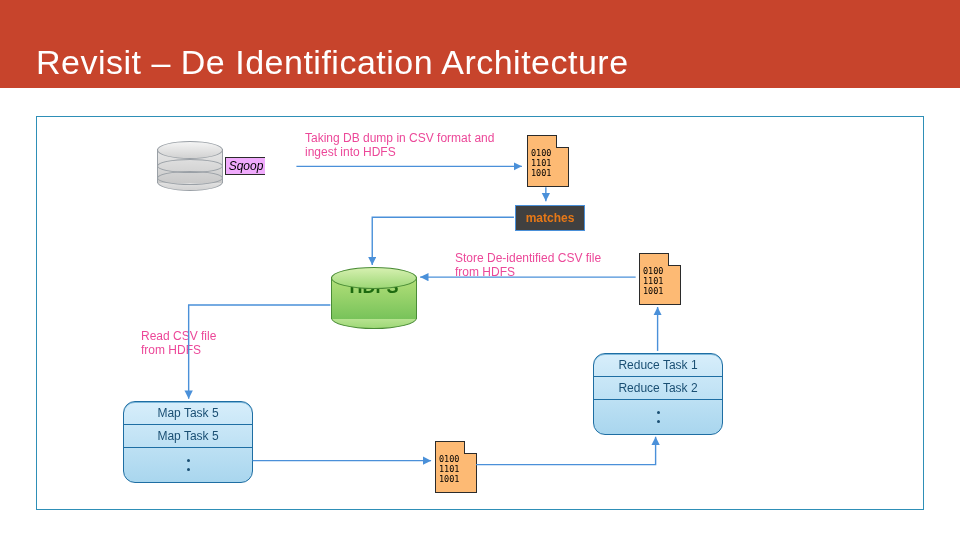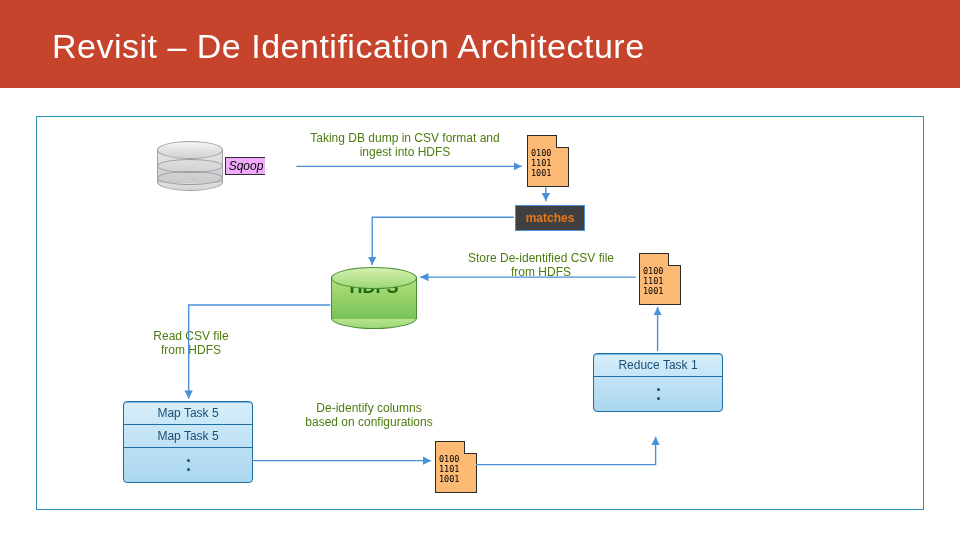--- a/index.html
+++ b/index.html
@@ -1,22 +1,22 @@
 <!DOCTYPE html>
 <html><head>
 <meta charset="utf-8">
 <style>
   html,body{margin:0;padding:0;width:960px;height:540px;font-family:"Segoe UI",Arial,sans-serif;background:#fff;overflow:hidden}
   .header{background:#C7442C;height:88px;width:100%;position:relative}
-  .header h1{margin:16px;position:absolute;left:36px;bottom:6px;font-size:34px;font-weight:300;color:#fff;letter-spacing:.5px}
+  .header h1{margin:0;position:absolute;left:36px;bottom:6px;font-size:34px;font-weight:300;color:#fff;letter-spacing:.5px}
   .canvas-wrap{padding:28px 36px 0 36px}
   .canvas{position:relative;border:1px solid #2E8FB7;height:392px;background:#fff}
 
   
-  .lbl{position:absolute;font-size:12px;line-height:14px;text-align:center;color:#4d7c0f}
+  .lbl{position:absolute;font-size:12px;line-height:14px;color:#ec4899}
 
   
   .db{position:absolute;width:66px;height:50px}
   .dbbody{position:absolute;top:8px;left:0;right:0;bottom:8px;background:linear-gradient(180deg,#e8e8e8,#c9c9c9);border-left:1px solid #9aa0a6;border-right:1px solid #9aa0a6}
   .dbtop,.dbbot{position:absolute;left:0;right:0;height:16px;border-radius:50%;border:1px solid #9aa0a6;background:linear-gradient(180deg,#f4f4f4,#d2d2d2)}
   .dbtop{top:0}
   .dbbot{bottom:0}
   .dbring{position:absolute;left:0;right:0;height:12px;border-radius:50%;border:1px solid #9aa0a6;background:transparent}
 
   
@@ -35,21 +35,21 @@
   .matches{position:absolute;border:1px solid #4a90d9;background:#404040;color:#e67817;font-weight:600;font-size:12px;display:flex;align-items:center;justify-content:center}
 
   
   .hdfs{position:absolute;width:86px;height:62px}
   .hdfs .body{position:absolute;top:10px;bottom:10px;left:0;right:0;background:linear-gradient(180deg,#b4e07a,#78c35a);border-left:1px solid #4a8c36;border-right:1px solid #4a8c36;display:flex;justify-content:center;color:#1d6a10;font-weight:700;font-size:18px}
   .hdfs .top,.hdfs .bot{position:absolute;left:0;right:0;height:20px;border-radius:50%;border:1px solid #4a8c36;background:linear-gradient(180deg,#d6f0b0,#9ed877)}
   .hdfs .top{top:0}
   .hdfs .bot{bottom:0}
 
   
-  .stack{position:absolute;width:128px;border:1px solid #1e6ea3;border-radius:4px;background:linear-gradient(180deg,#d7eefb,#a9d6ee);box-shadow:0 1px 0 #7db8db inset}
+  .stack{position:absolute;width:128px;border:1px solid #1e6ea3;border-radius:12px;background:linear-gradient(180deg,#d7eefb,#a9d6ee);box-shadow:0 1px 0 #7db8db inset}
   .stack .row{height:22px;border-bottom:1px solid #1e6ea3;display:flex;align-items:center;justify-content:center;font-size:12px;color:#1a4f73}
   .stack .dots{height:34px;display:flex;flex-direction:column;align-items:center;justify-content:center;gap:6px}
   .stack .dots i{width:3px;height:3px;background:#1a4f73;border-radius:50%}
 
   
   svg.net{position:absolute;top:0;left:0;width:100%;height:100%;pointer-events:none}
   .arr{stroke:#4a90d9;stroke-width:1.4;fill:none}
   .arrh{fill:#4a90d9}
 </style>
 </head>
@@ -104,28 +104,28 @@
 
     <div class="stack" style="left:86px;top:284px">
       <div class="row">Map Task 5</div>
       <div class="row">Map Task 5</div>
       <div class="dots">
           <i></i>
           <i></i>
         </div>
     </div>
 
-    <div class="lbl" style="left:262px;top:284px;width:140px">De-identify columns based on configurations</div>
 
     <div class="file" style="left:398px;top:324px">
       <span style="white-space: pre;">0100<br>1101<br>1001</span>
     </div>
 
     <div class="stack" style="left:556px;top:236px">
       <div class="row">Reduce Task 1</div>
+      <div class="row">Reduce Task 2</div>
       <div class="dots">
           <i></i>
           <i></i>
         </div>
     </div>
 
     <svg class="net" viewBox="0 0 888 392">
       <defs>
         <marker id="ah" markerWidth="8" markerHeight="8" refX="6" refY="3" orient="auto">
           <path d="M0,0 L6,3 L0,6 Z" class="arrh"></path>

